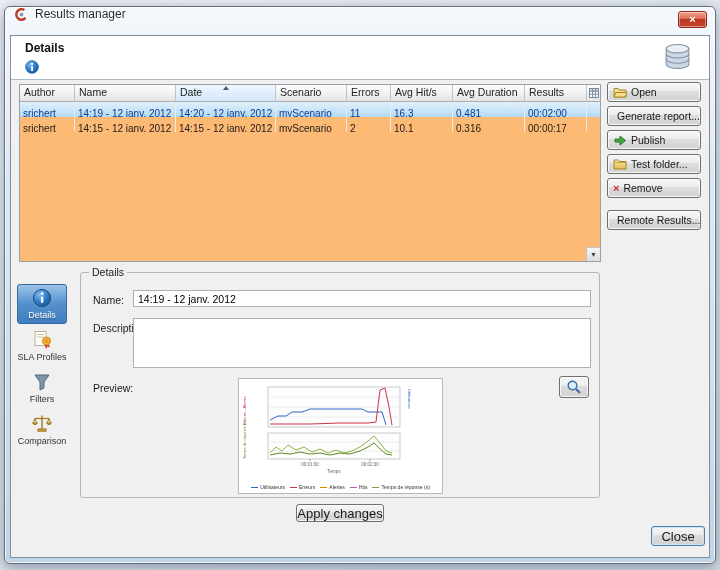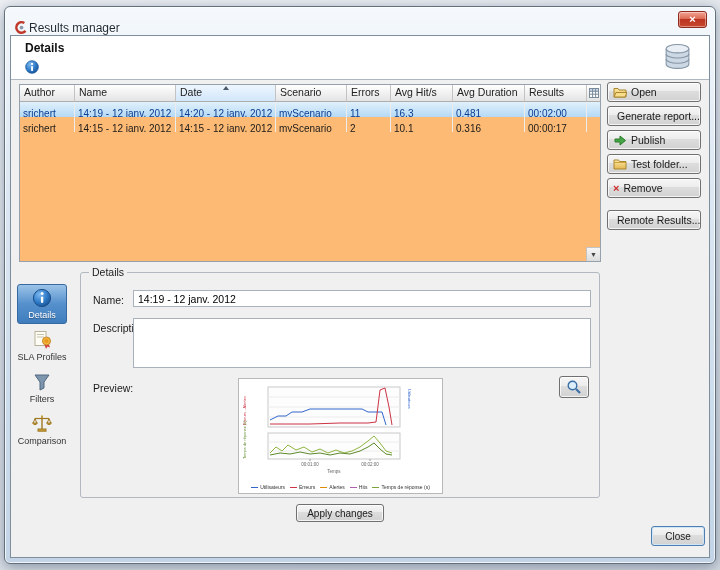--- a/index.html
+++ b/index.html
@@ -4,21 +4,21 @@
 <style>
   * { box-sizing: border-box; margin: 0; padding: 0; }
   html,body { width:720px; height:570px; overflow:hidden; }
   body { font-family:"Liberation Sans", sans-serif; background:linear-gradient(160deg,#eef1f5,#d3d9e1); position:relative; }
 
   
   .window { position:absolute; left:4px; top:6px; width:712px; height:558px;
     background:linear-gradient(#f5f9fd,#dde8f3 30%,#c2d4e6);
     border:1px solid #62707e; border-radius:6px;
     box-shadow:0 3px 14px rgba(30,50,80,.45), inset 0 0 0 1px rgba(255,255,255,.75); }
-  .titlebar { position:relative; height:28px; display:flex; align-items:flex-end; padding-left:9px; gap:0; }
+  .titlebar { position:relative; height:28px; display:flex; align-items:flex-start; padding-left:9px; gap:6px; }
   .title { font-size:12px; color:#1f2a35; text-shadow:0 0 4px #fff,0 1px 0 #fff; }
   .closebtn { position:absolute; right:8px; top:4px; width:29px; height:17px; border-radius:3px;
     border:1px solid #8e2a1e; color:#fff; font-size:11px; font-weight:bold; line-height:14px; text-align:center;
     background:linear-gradient(#f2a493 0%,#dd6a55 45%,#bb3621 50%,#c9472e 100%);
     box-shadow:inset 0 0 0 1px rgba(255,255,255,.4); }
   .client { position:absolute; left:5px; right:5px; top:28px; bottom:5px;
     background:#f0f0f0; border:1px solid #7f8e9d; }
 
   
   .hdrstrip { position:absolute; left:0; top:0; right:0; height:44px; background:#fff; border-bottom:1px solid #aeb6bf; }
@@ -74,21 +74,21 @@
   .dash { display:inline-block; width:7px; border-top:1px solid #000; margin-right:2px; vertical-align:middle; }
   .d0{border-color:#3366cc}.d1{border-color:#cc3344}.d2{border-color:#e08a00}.d3{border-color:#b05fb0}.d4{border-color:#7aa33c}
   .zoombtn { position:absolute; left:478px; top:98px; width:30px; height:22px; border:1px solid #707070; border-radius:3px;
     background:linear-gradient(#f6f6f6,#ececec 45%,#dddddd 46%,#d2d2d2); display:flex; align-items:center; justify-content:center;
     box-shadow:inset 0 0 0 1px rgba(255,255,255,.75); }
 
   
   .btn2 { position:absolute; height:20px; border:1px solid #707070; border-radius:3px;
     background:linear-gradient(#f6f6f6,#ececec 45%,#dddddd 46%,#d2d2d2);
     box-shadow:inset 0 0 0 1px rgba(255,255,255,.75);
-    font-size:10px; color:#1a1a1a; display:flex; align-items:center; justify-content:center; }
+    font-size:13px; color:#1a1a1a; display:flex; align-items:center; justify-content:center; }
   .applybtn { left:285px; top:468px; width:88px; height:18px; }
   .closebtn2 { left:640px; top:490px; width:54px; border-color:#4e7fb2; box-shadow:inset 0 0 0 1px #cfe4f5; }
 </style>
 </head>
 <body>
 
 <svg width="0" height="0" style="position:absolute">
   <defs>
     <radialGradient id="gblue" cx="35%" cy="30%" r="75%">
       <stop offset="0%" stop-color="#7db8ef"></stop>

